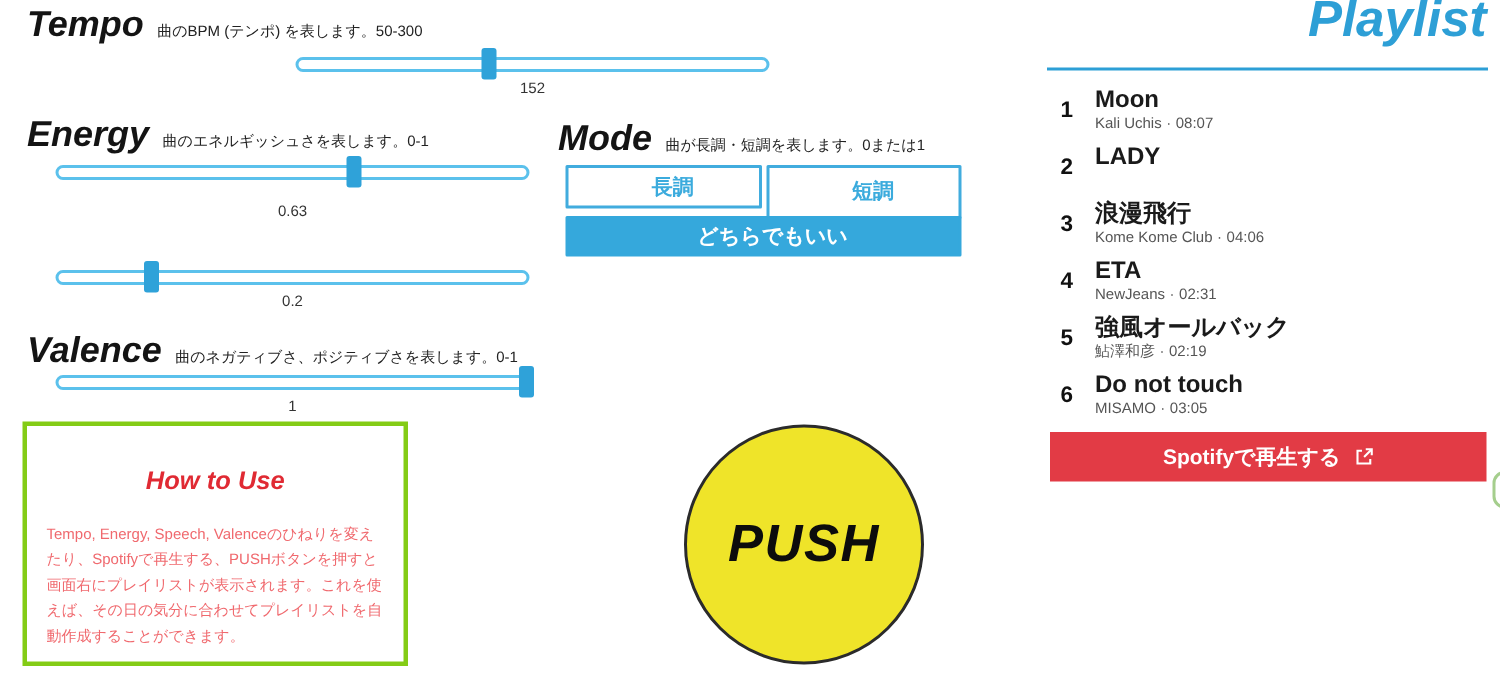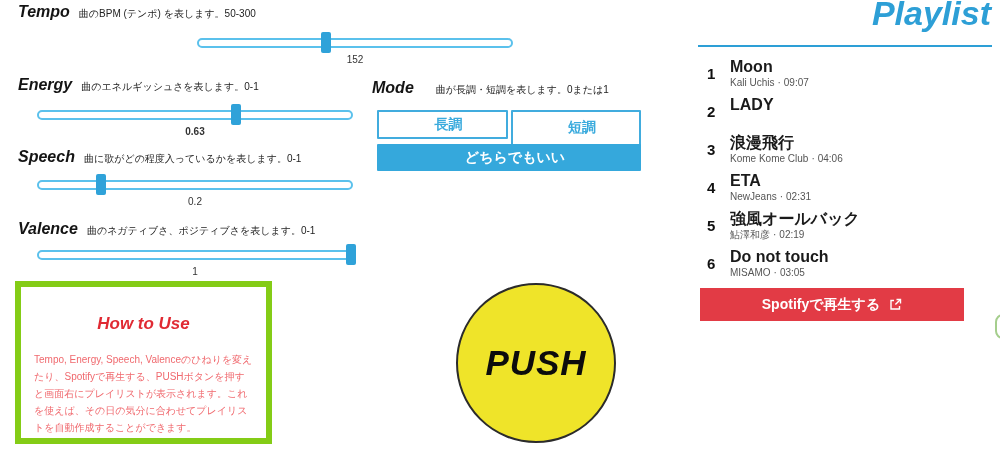--- a/index.html
+++ b/index.html
@@ -3,21 +3,21 @@
 <meta charset="utf-8">
 <style>
   * { margin:0; padding:0; box-sizing:border-box; }
   html,body { background:#fff; }
   .app {
     position:relative; width:1000px; height:459px; overflow:hidden;
     background:#fff; font-family:"Liberation Sans","DejaVu Sans",sans-serif;
   }
   
   .sg-head { position:absolute; display:flex; align-items:baseline; white-space:nowrap; }
-  .sg-head h2 { font-style:italic; font-weight:bold; font-size:16px; color:#141414; letter-spacing:0; }
+  .sg-head h2 { font-style:italic; font-weight:bold; font-size:24px; color:#141414; letter-spacing:0; }
   .sg-head .desc { font-size:10px; color:#222; margin-left:9px; font-weight:normal; }
   .head0 { left:18px; top:3px; }
   .head1 { left:18px; top:76px; }
   .head2 { left:18px; top:148px; }
   .head3 { left:18px; top:220px; }
   .track {
     position:absolute; height:10px; width:316px;
     background:#fff; border:2px solid #5bc1ec; border-radius:6px; cursor:pointer;
   }
   .t0 { left:197px; top:38px; }
@@ -26,38 +26,38 @@
   .t3 { left:37px;  top:250px; }
   .thumb {
     position:absolute; top:-8px; width:10px; height:21px;
     background:#2fa2d9; border-radius:2px; cursor:grab;
   }
   .val {
     position:absolute; width:316px; text-align:center;
     font-size:10px; color:#333;
   }
   .v0 { left:197px; top:54px; }
-  .v1 { left:37px;  top:126px;font-weight:bold; }
+  .v1 { left:37px;  top:136px; }
   .v2 { left:37px;  top:196px; }
   .v3 { left:37px;  top:266px; }
   
   .howto {
     position:absolute; left:15px; top:281px; width:257px; height:163px;
-    border:6px solid #84cc16; background:#fff;
+    border:3px solid #84cc16; background:#fff;
   }
   .howto h3 {
     margin-top:27px; text-align:center;
     font-style:italic; font-weight:bold; font-size:17px; color:#e02a33;
   }
   .howto p {
     margin:17px 13px 0 13px; font-size:10px; line-height:17px; color:#f0696e;
     text-align:left;
   }
   
-  .mode-head { left:372px; top:79px;gap:13px; }
+  .mode-head { left:372px; top:79px; }
   .mode-btn {
     position:absolute; display:flex; align-items:center; justify-content:center;
     font-weight:bold; font-size:14px; cursor:pointer;
     background:#fff; border:2px solid #41acde; color:#3babdd; border-radius:1px;
     font-family:"Liberation Sans","DejaVu Sans",sans-serif;
     padding-left:12px;
   }
   .mb0 { left:377px; top:110px; width:131px; height:29px; }
   .mb1 { left:511px; top:110px; width:130px; height:36px; }
   .mb2 { left:377px; top:144px; width:264px; height:27px; }
@@ -84,21 +84,21 @@
   .pl-row { display:flex; height:38px; padding-top:3px; cursor:default; }
   .pl-num {
     width:30px; text-align:left; padding-left:7px;
     font-weight:bold; font-size:15px; color:#111; padding-top:5px;
   }
   .pl-info { flex:1; }
   .pl-song { font-size:16px; font-weight:bold; color:#1a1a1a; line-height:14px; }
   .pl-meta { font-size:10px; color:#555; line-height:13px; margin-top:2px; }
   .pl-meta .sep { margin:0 3px; }
   .spotify-btn {
-    position:absolute; left:700px; top:288px; width:264px; height:33px;
+    position:absolute; left:700px; top:288px; width:291px; height:33px;
     background:#e23b45; border:none; color:#fff; font-weight:bold; font-size:14px;
     display:flex; align-items:center; justify-content:center; gap:9px; cursor:pointer;
     font-family:"Liberation Sans","DejaVu Sans",sans-serif;
   }
   .green-clip {
     position:absolute; left:995px; top:314px; width:22px; height:25px;
     background:#fff; border:2px solid #a5ce8d; border-radius:8px;
   }
 </style>
 </head>
@@ -117,24 +117,20 @@
 
   <div class="sg-head head1">
     <h2>Energy</h2>
     <span class="desc">曲のエネルギッシュさを表します。0-1</span>
   </div>
   <div class="track t1">
     <div class="thumb" style="left: calc(63% - 5px);"></div>
   </div>
   <div class="val v1">0.63</div>
 
-  <div class="sg-head head2">
-    <h2>Speech</h2>
-    <span class="desc">曲に歌がどの程度入っているかを表します。0-1</span>
-  </div>
   <div class="track t2">
     <div class="thumb" style="left: calc(20% - 5px);"></div>
   </div>
   <div class="val v2">0.2</div>
 
   <div class="sg-head head3">
     <h2>Valence</h2>
     <span class="desc">曲のネガティブさ、ポジティブさを表します。0-1</span>
   </div>
   <div class="track t3">
@@ -158,21 +154,21 @@
   <button class="push">PUSH</button>
 
   <div class="pl-title">Playlist</div>
   <div class="pl-underline"></div>
 
   <div class="pl-rows">
     <div class="pl-row">
       <div class="pl-num">1</div>
       <div class="pl-info">
         <div class="pl-song">Moon</div>
-        <div class="pl-meta"><span>Kali Uchis</span><span class="sep">·</span><span>09:07</span></div>
+        <div class="pl-meta"><span>Kali Uchis</span><span class="sep">·</span><span>08:07</span></div>
       </div>
     </div>
     <div class="pl-row">
       <div class="pl-num">2</div>
       <div class="pl-info">
         <div class="pl-song">LADY</div>
       </div>
     </div>
     <div class="pl-row">
       <div class="pl-num">3</div>

